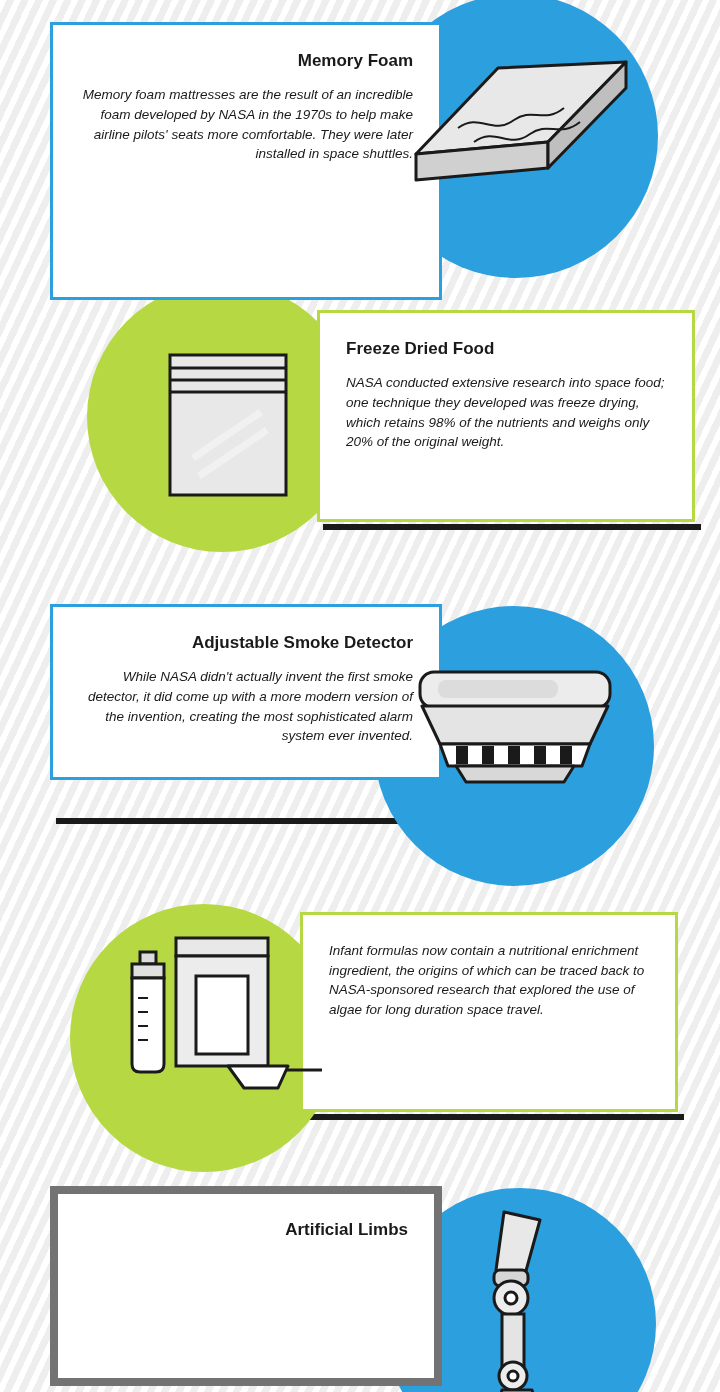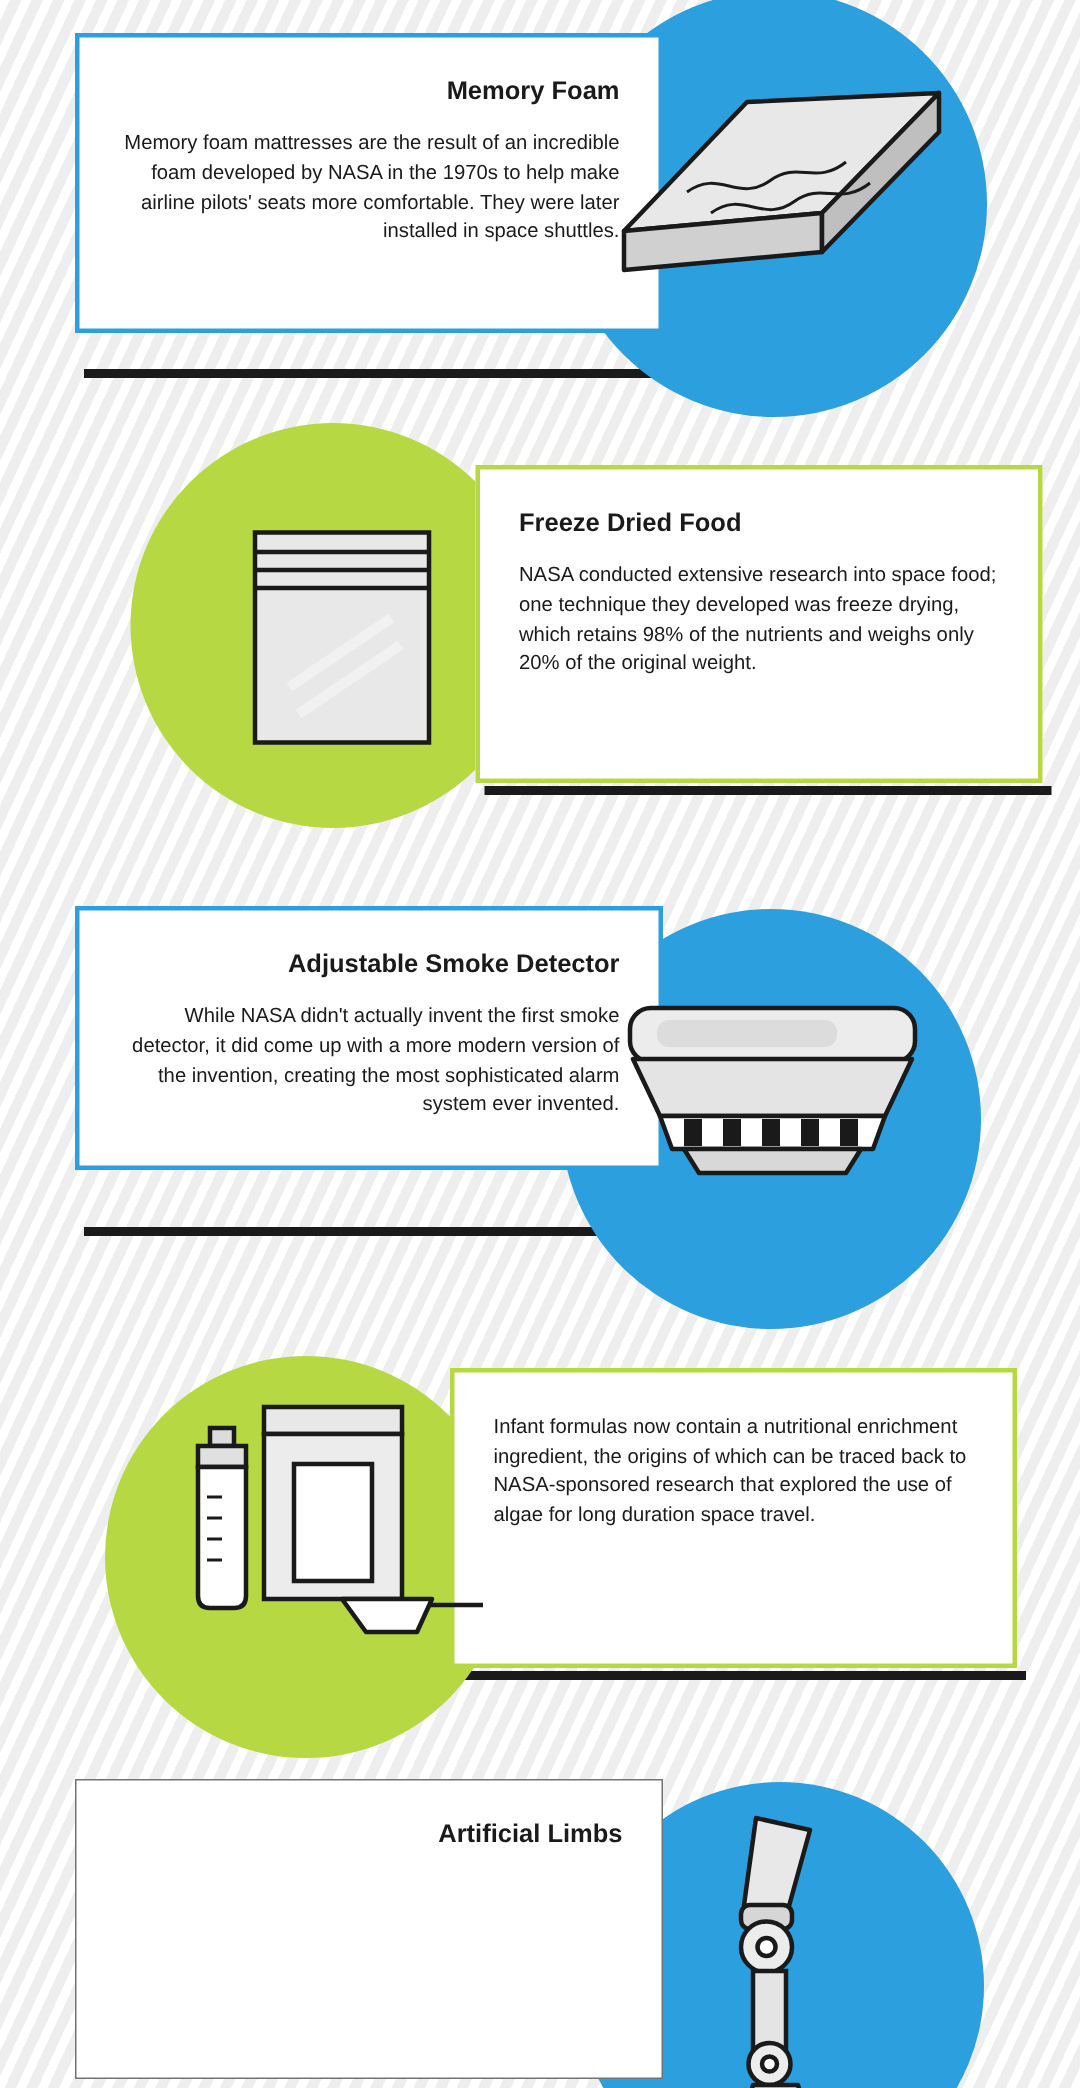--- a/index.html
+++ b/index.html
@@ -57,35 +57,36 @@
     color: #1a1a1a;
     margin: 0 0 14px 0;
     line-height: 1.2;
   }
 
   .body {
     font-size: 13.5px;
     line-height: 1.45;
     color: #1a1a1a;
     margin: 0;
+    font-style: italic;
   }
 
   .align-right { text-align: right; }
   .align-left  { text-align: left; }
 
   
   #item1 { top: 0px; left: 0px; height: 270px; }
   #item1 .circle {
     left: 374px; top: -6px;
     width: 284px; height: 284px;
     background: #2c9fde;
   }
   #item1 .card {
     left: 50px; top: 22px;
-    width: 392px; height: 200px;
+    width: 392px; height: 278px;
     border: 3px solid #2c9fde;
   }
   #item1 .shadow {
     position: absolute;
     left: 56px; top: 246px;
     width: 392px; height: 6px;
     background: #1a1a1a;
   }
 
   
@@ -148,21 +149,21 @@
   
   #item5 { top: 1178px; left: 0px; height: 214px; }
   #item5 .circle {
     left: 384px; top: 10px;
     width: 272px; height: 272px;
     background: #2c9fde;
   }
   #item5 .card {
     left: 50px; top: 8px;
     width: 392px; height: 200px;
-    border: 1px solid #737373;
+    border: 8px solid #737373;
   }
 
   .art {
     position: absolute;
     pointer-events: none;
   }
 
   
   .layer-circle { z-index: 1; }
   .layer-card   { z-index: 3; }

